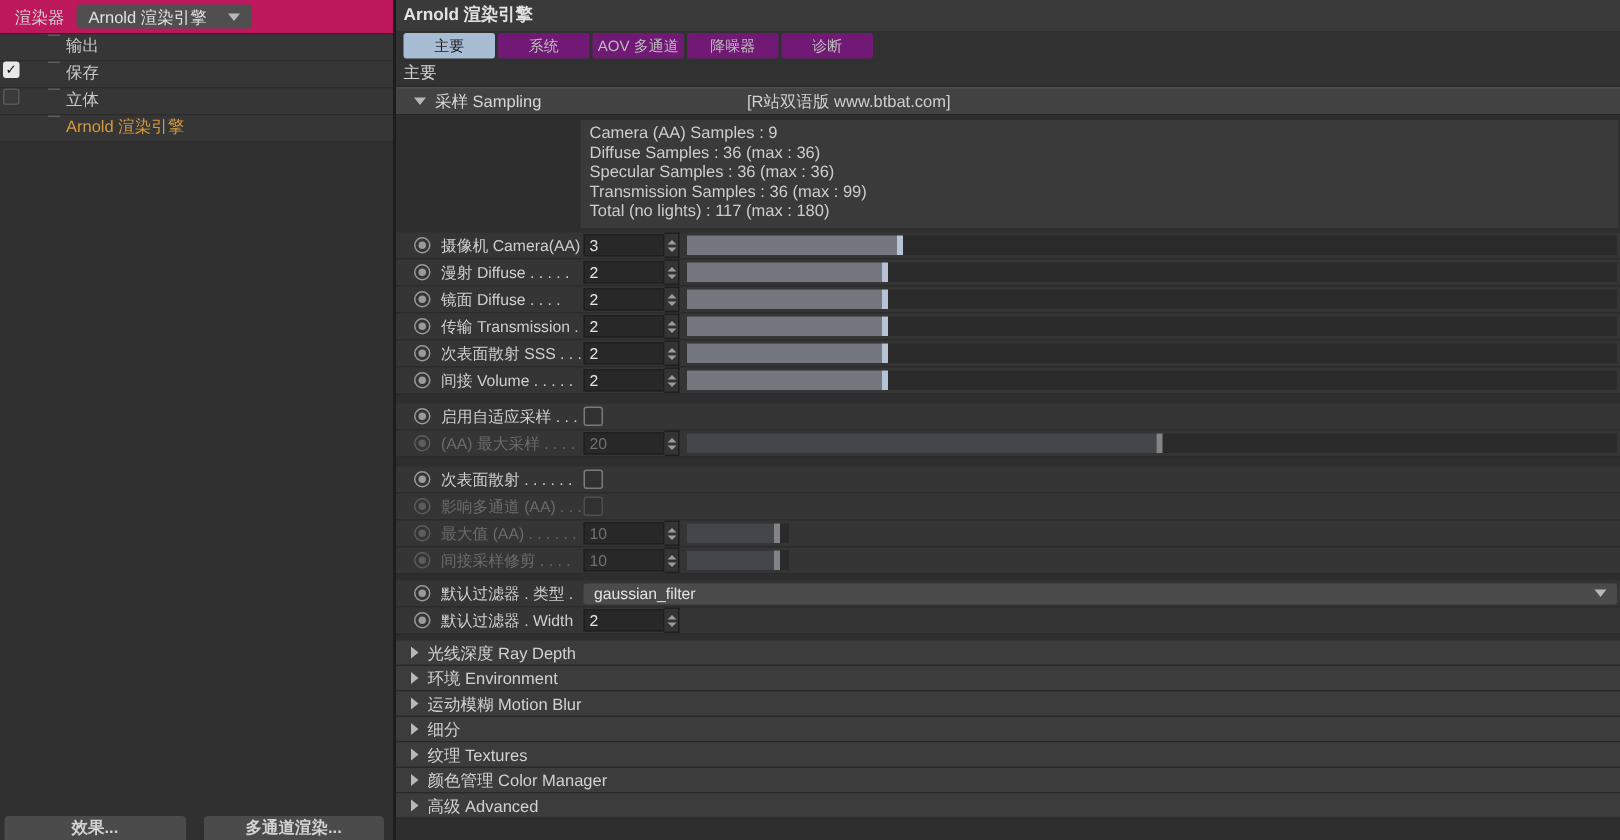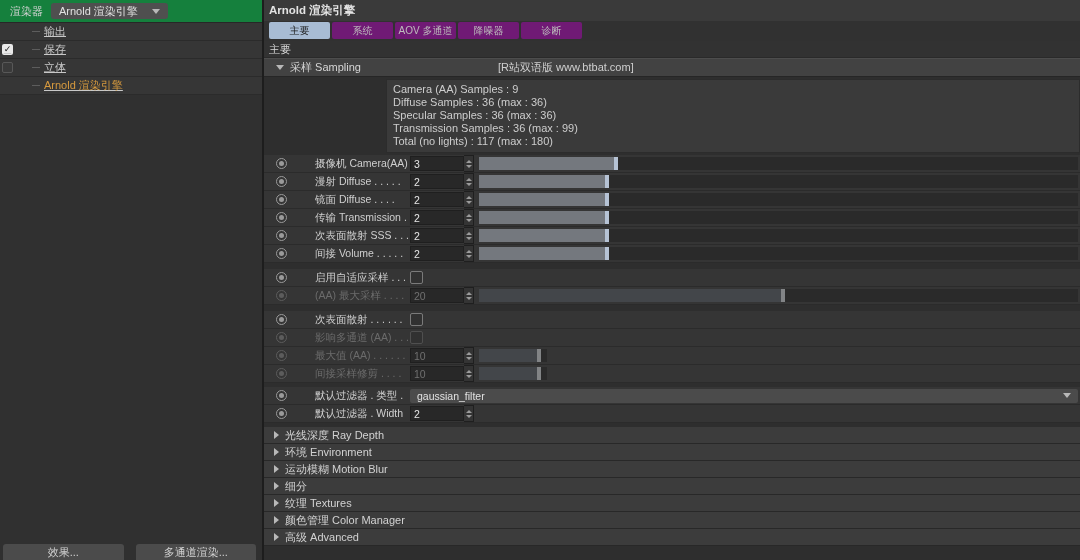--- a/index.html
+++ b/index.html
@@ -3,49 +3,49 @@
 <meta charset="utf-8">
 <style>
   html,body { margin:0; padding:0; background:#222; }
   .app {
     position:relative; width:1080px; height:560px; overflow:hidden;
     background:#2e2e2e; font-family:"Liberation Sans","DejaVu Sans",sans-serif;
     font-size:11px; color:#c8c8c8; user-select:none;
   }
   
   .left-panel { position:absolute; left:0; top:0; bottom:0; width:262px; background:#303030; border-right:2px solid #1d1d1d; }
-  .renderer-bar { height:22px; display:flex; align-items:center; gap:8px; padding-left:10px; background:#15803d; border-bottom:1px solid #272727; color:#d2d2d2; }
+  .renderer-bar { height:22px; display:flex; align-items:center; gap:8px; padding-left:10px; background:#be185d; border-bottom:1px solid #272727; color:#d2d2d2; }
   .mini-dd { height:16px; background:#4f4f4f; border-radius:3px; padding:0 8px; display:flex; align-items:center; gap:14px; color:#e2e2e2; cursor:default; }
   .tree { position:relative; }
   .vline { position:absolute; left:30px; top:0; width:1px; height:63px; background:#5d5d5d; }
-  .trow { height:17px; display:flex; align-items:center; background:#363636; border-bottom:1px solid #2b2b2b; position:relative;text-decoration:underline; }
+  .trow { height:17px; display:flex; align-items:flex-start; background:#363636; border-bottom:1px solid #2b2b2b; position:relative; }
   .tcheck-slot { width:22px; padding-left:2px; display:flex; align-items:center; flex:none; }
   .cb-checked { width:11px; height:11px; border-radius:2px; background:#e9e9e9; color:#151515; font-size:9px; line-height:11px; text-align:center; font-weight:bold; }
   .cb-unchecked { width:9px; height:9px; border-radius:2px; background:#3a3a3a; border:1px solid #585858; }
   .tdash { width:8px; height:1px; background:#5d5d5d; margin-left:8px; margin-right:4px; flex:none; }
   .tlabel { color:#c9c9c9; white-space:nowrap; }
   .tlabel.active { color:#d79a3e; }
-  .left-buttons { position:absolute; left:3px; right:6px; bottom:0; height:16px; display:flex; gap:12px; }
+  .left-buttons { position:absolute; left:3px; right:6px; bottom:0; height:16px; display:flex; gap:12px;font-weight:bold; }
   .btn { flex:1; background:#4b4b4b; border-radius:3px 3px 0 0; color:#d2d2d2; text-align:center; line-height:17px; font-size:11px; }
   
   .main-panel { position:absolute; left:264px; top:0; right:0; bottom:0; background:#2e2e2e; }
   .main-title { height:21px; line-height:21px; padding-left:5px; font-weight:bold; color:#e3e3e3; background:#3a3a3a; font-size:11.5px; }
   .tabbar { height:17px; background:#313131; display:flex; gap:2px; padding:1px 0 2px 5px; }
   .tab { width:61px; background:#701a75; color:#bdbdbd; display:flex; align-items:center; justify-content:center; border-radius:2px; font-size:10px; white-space:nowrap; }
   .tab.selected { background:#a8bcd4; color:#1c1c1c; }
   .group-row { height:16px; line-height:16px; padding-left:5px; background:#323232; color:#d6d6d6; border-bottom:1px solid #2a2a2a; }
   .sec-header { height:17px; background:#424242; border-top:1px solid #4d4d4d; border-bottom:1px solid #262626; display:flex; align-items:center; gap:6px; padding-left:12px; position:relative; color:#d6d6d6; }
   .watermark { position:absolute; left:234px; color:#cfcfcf; }
   .info-box { margin:2px 0 2px 122px; background:#3a3a3a; border:1px solid #2c2c2c; padding:3px 6px 4px 6px; color:#cdcdcd; line-height:13px; }
   .prow { height:17px; border-bottom:1px solid #2b2b2b; background:#353535; display:flex; align-items:center; padding-left:12px; }
   .anim-dot { width:9px; height:9px; border:1px solid #9a9a9a; border-radius:50%; position:relative; margin-right:7px; flex:none; }
   .anim-dot::after { content:""; position:absolute; left:2px; top:2px; right:2px; bottom:2px; background:#9a9a9a; border-radius:50%; }
   .prow.dis .anim-dot { border-color:#5c5c5c; }
   .prow.dis .anim-dot::after { background:#5c5c5c; }
-  .plabel { width:95px; flex:none; color:#cfcfcf; white-space:nowrap; overflow:hidden; font-size:10.5px;margin-left:21px; }
+  .plabel { width:95px; flex:none; color:#cfcfcf; white-space:nowrap; overflow:hidden; font-size:10.5px; }
   .prow.dis .plabel { color:#6b6b6b; }
   .numfield { width:46px; height:13px; background:#282828; border:1px solid #1f1f1f; color:#e6e6e6; font-size:10.5px; padding:0 3px; flex:none; font-family:inherit; outline:none; }
   .prow.dis .numfield { color:#707070; }
   .stepper { width:9px; height:15px; background:#343434; border:1px solid #1f1f1f; border-left:none; display:flex; flex-direction:column; align-items:center; justify-content:center; gap:2px; flex:none; }
   .tri-up { width:0; height:0; border-left:3px solid transparent; border-right:3px solid transparent; border-bottom:3px solid #9b9b9b; }
   .tri-down { width:0; height:0; border-left:3px solid transparent; border-right:3px solid transparent; border-top:3px solid #9b9b9b; }
   .tri-right-sm { width:0; height:0; border-top:4px solid transparent; border-bottom:4px solid transparent; border-left:5px solid #b8b8b8; flex:none; }
   .tri-down-sm { width:0; height:0; border-left:4px solid transparent; border-right:4px solid transparent; border-top:5px solid #b8b8b8; flex:none; }
   .slider { flex:1; height:13px; margin-left:5px; margin-right:2px; background:#2a2a2a; position:relative; }
   .slider.short { flex:none; width:68px; }

